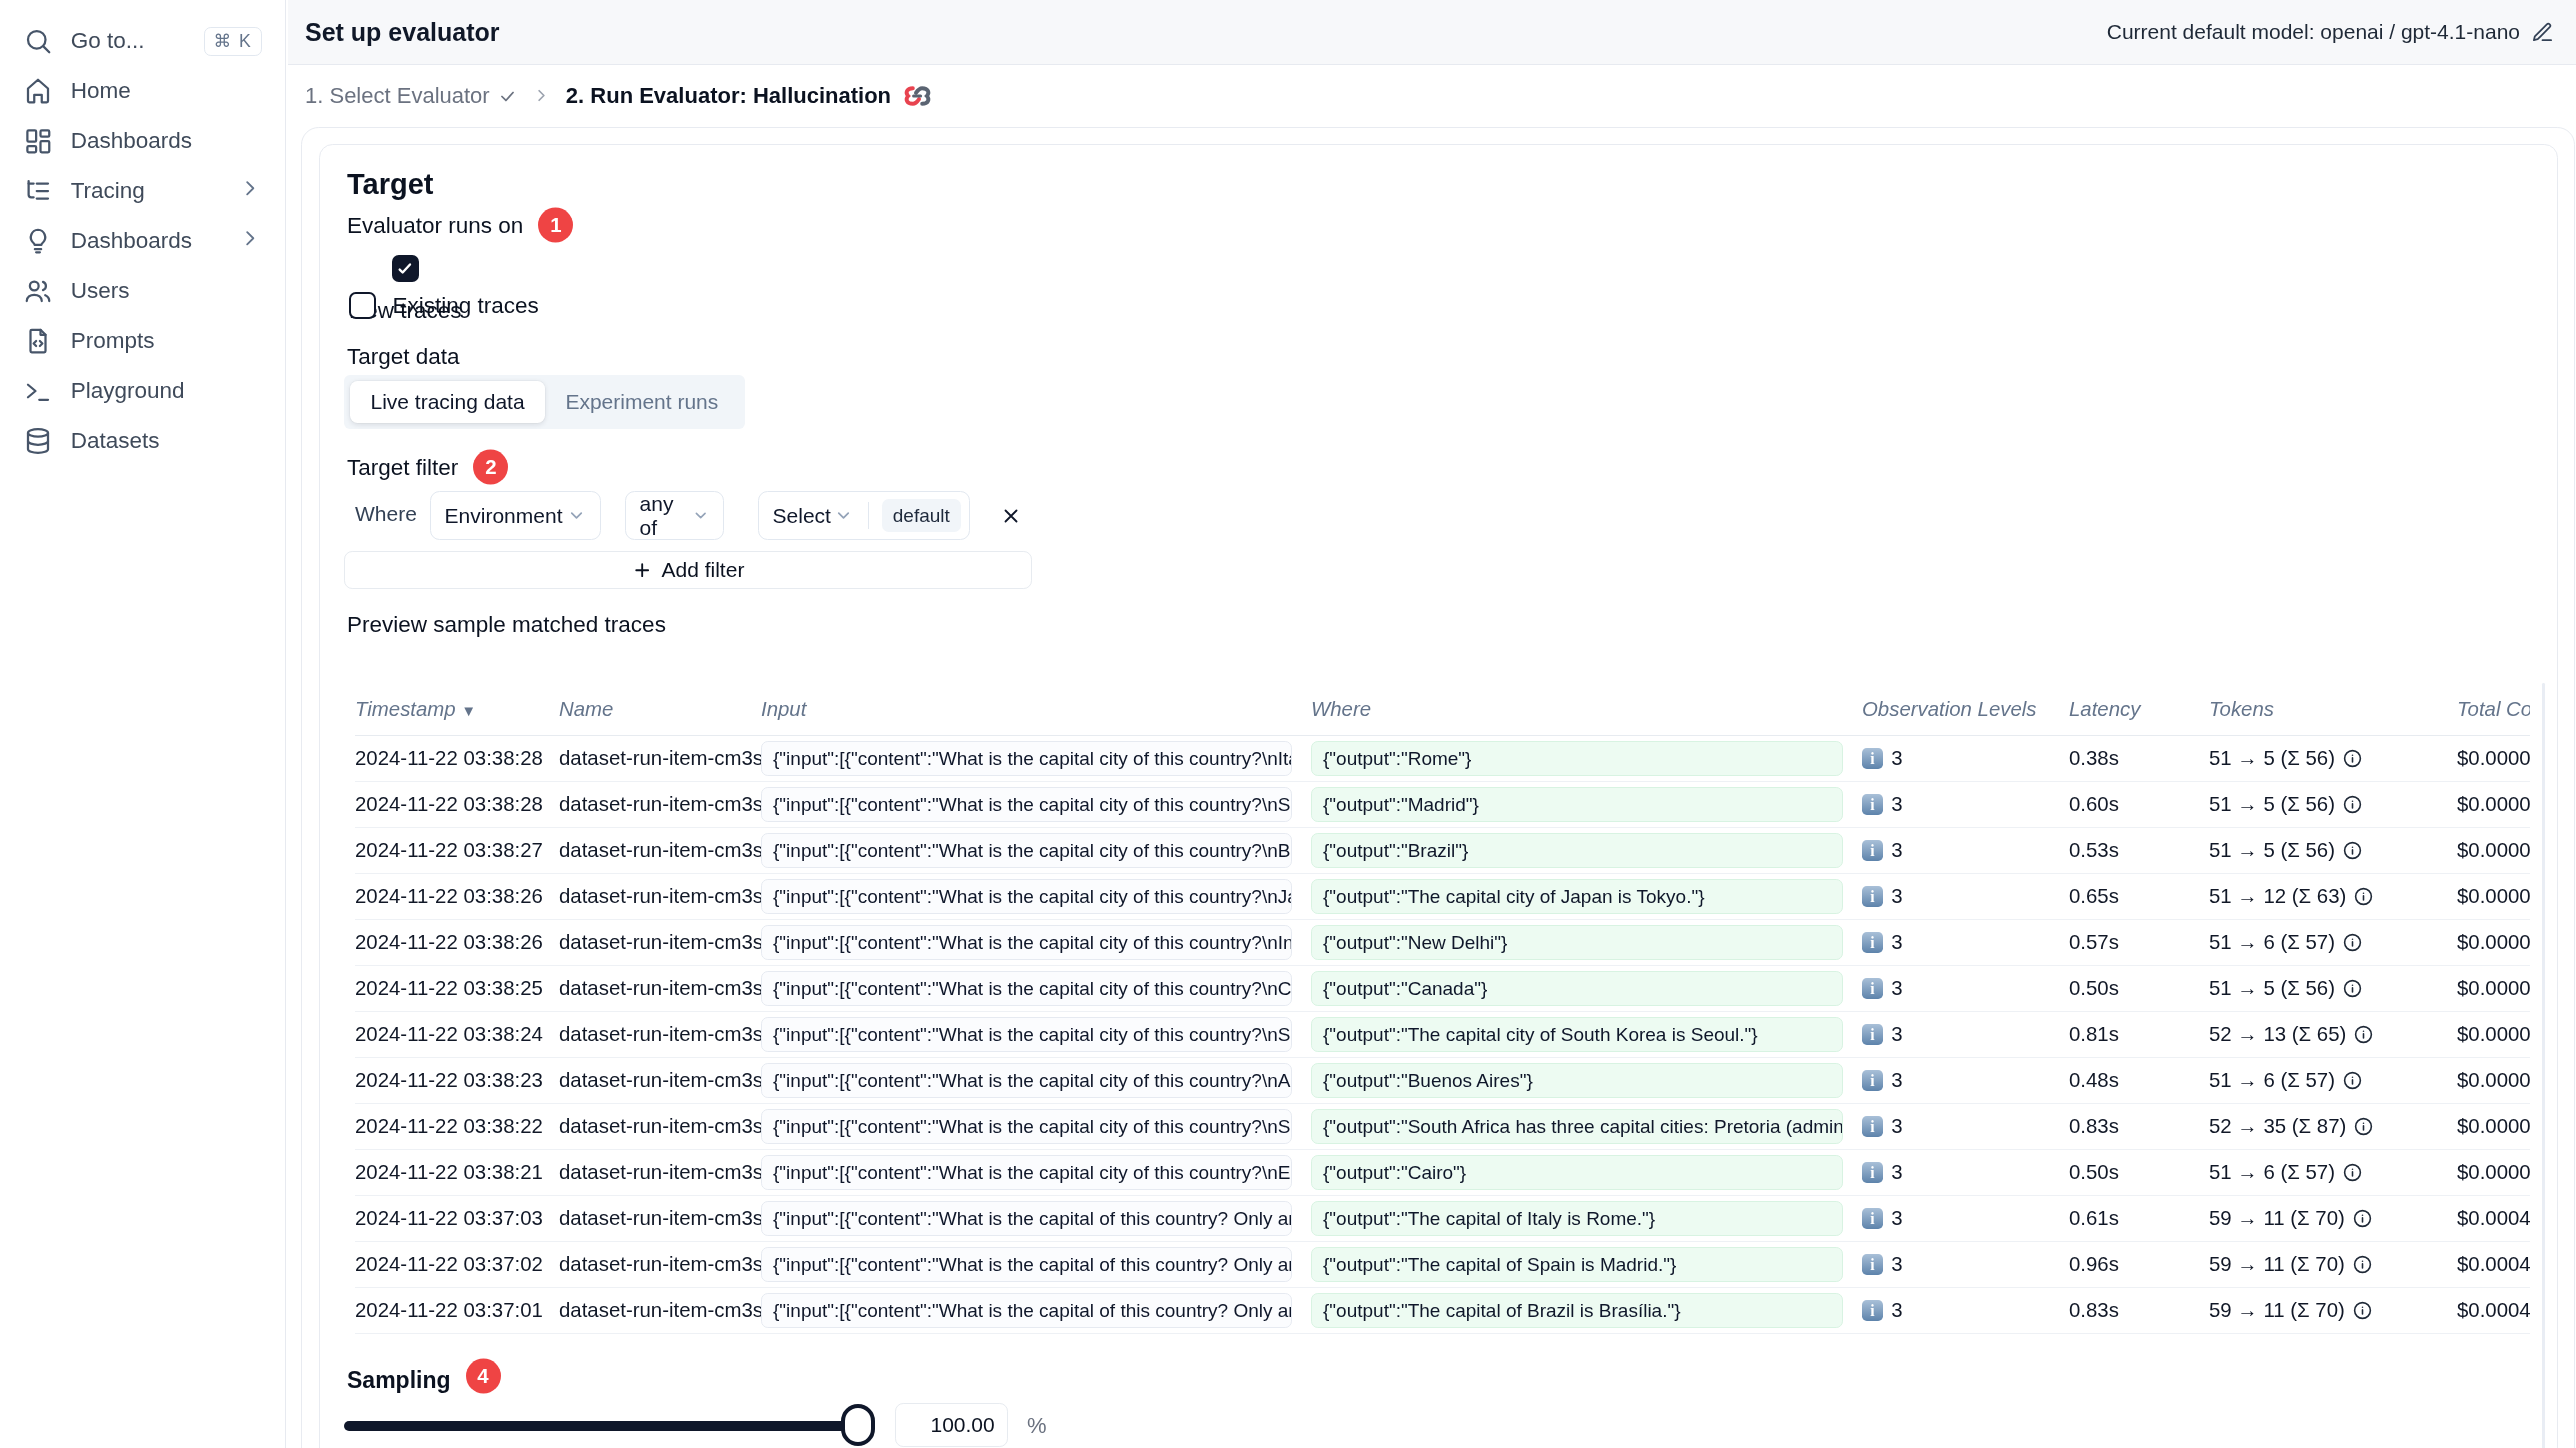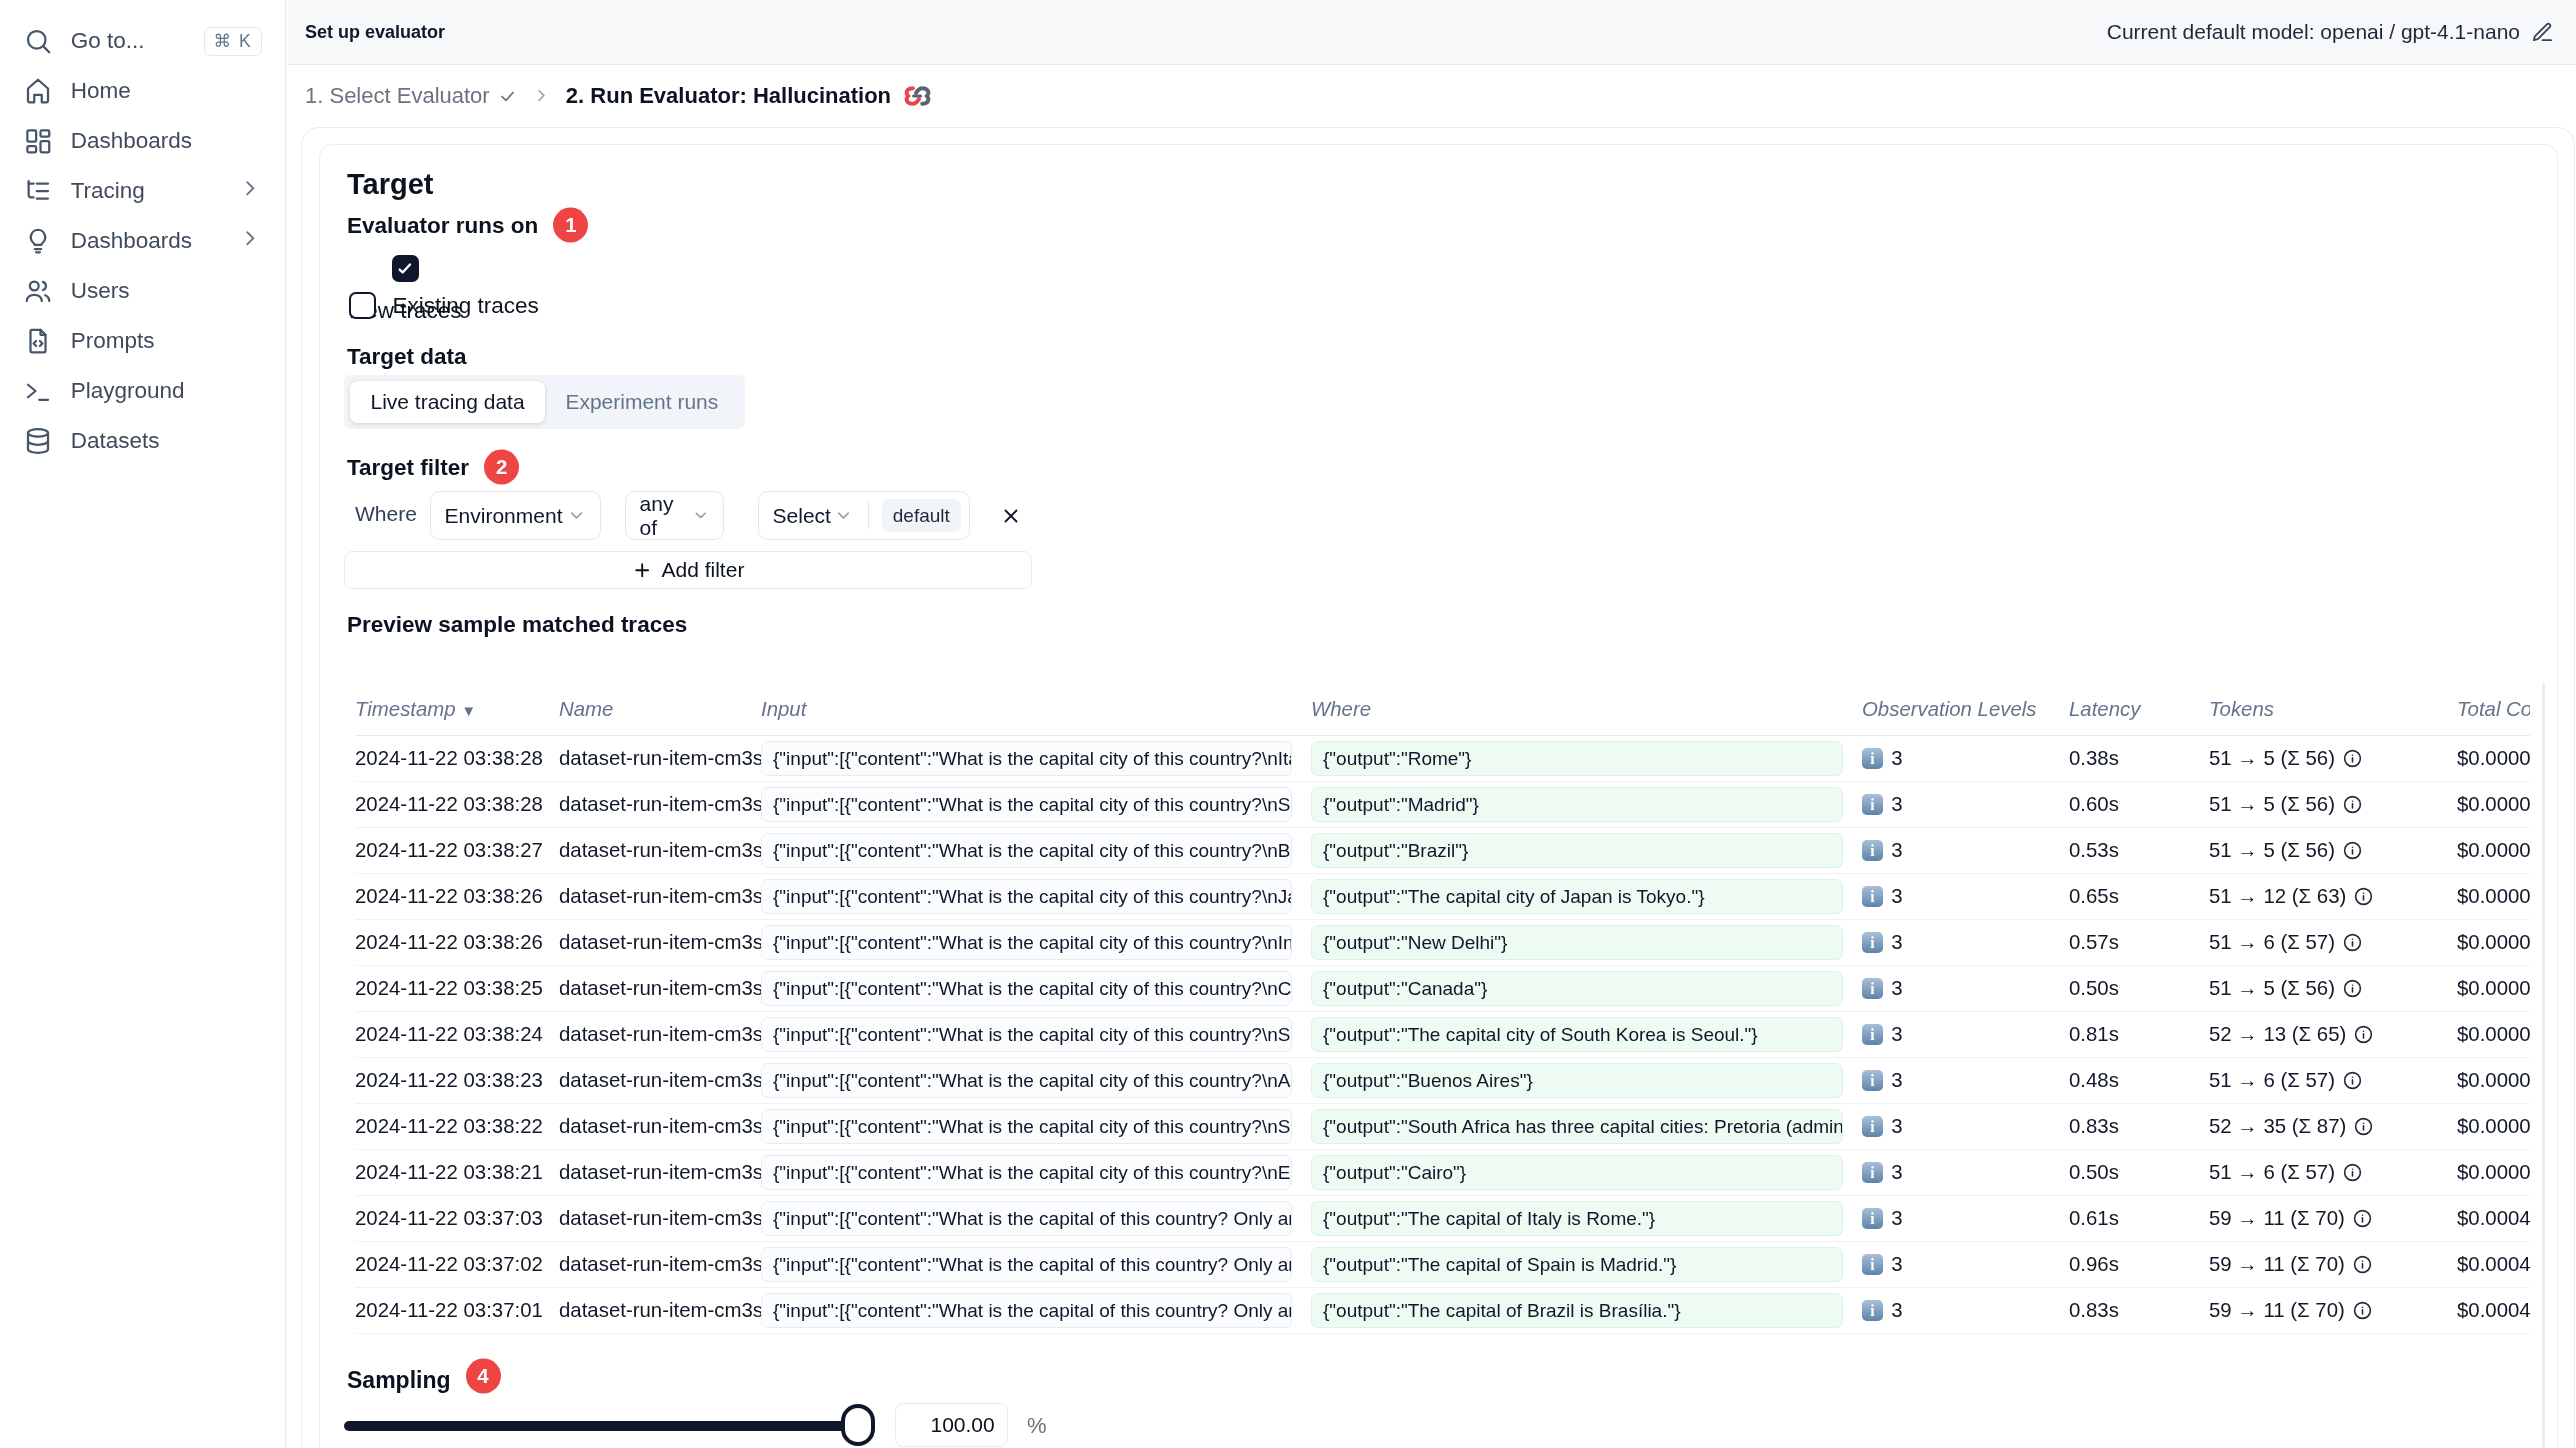--- a/index.html
+++ b/index.html
@@ -10,37 +10,37 @@
   
   .sidebar { position:absolute; left:0; top:0; width:286px; height:1449px; background:#fff; border-right:1.4px solid #e7eaf0; padding-top:16.4px; }
   .nav-item { height:50px; display:flex; align-items:center; gap:17.7px; padding:0 23px; font-size:22.5px; font-weight:500; color:#3f4a5a; cursor:pointer; }
   .nav-item svg { width:30px; height:30px; stroke:#475569; fill:none; stroke-width:1.8; stroke-linecap:round; stroke-linejoin:round; flex:0 0 auto; }
   .nav-item .grow { flex:1; }
   .kbd { border:1.4px solid #e2e8f0; border-radius:6.8px; padding:3.4px 8.9px; font-size:17.7px; color:#64748b; background:#fff; letter-spacing:1.4px; }
   .nav-chevron svg { width:24.5px; height:24.5px; stroke:#64748b; }
 
   
   .topbar { position:absolute; left:288px; top:0; width:2288px; height:65px; background:#f7f8fa; border-bottom:1.4px solid #e7eaf0; display:flex; align-items:center; justify-content:space-between; padding:0 22px 0 17px; }
-  .page-title { font-size:18px; font-weight:700; color:#101828; }
+  .page-title { font-size:25px; font-weight:700; color:#101828; }
   .model-wrap { display:flex; align-items:center; gap:11px; font-size:21px; color:#1f2937; }
   .model-wrap svg { width:23px; height:23px; stroke:#334155; fill:none; stroke-width:1.8; stroke-linecap:round; stroke-linejoin:round; }
 
   
   .crumbs { position:absolute; left:288px; top:66px; width:2288px; height:60px; display:flex; align-items:center; gap:15px; padding-left:17px; background:#fff; }
   .crumb1 { display:flex; align-items:center; gap:8.2px; font-size:22px; color:#6b7280; cursor:pointer; }
   .crumb1 svg { width:19px; height:19px; stroke:#6b7280; fill:none; stroke-width:2.2; stroke-linecap:round; stroke-linejoin:round; }
   .crumb-sep svg { width:19px; height:19px; stroke:#9ca3af; fill:none; stroke-width:2.2; stroke-linecap:round; stroke-linejoin:round; }
   .crumb2 { display:flex; align-items:center; gap:11px; font-size:22px; font-weight:700; color:#0b1220; }
 
   
   .outer-wrap { position:absolute; left:301px; top:127px; width:2274px; height:1356px; border:1.4px solid #e8ebf1; border-radius:17.7px; }
   .card { position:absolute; left:319px; top:144px; width:2239px; height:1336px; background:#fff; border:1.4px solid #e8ebf1; border-radius:13.6px; overflow:hidden; }
 
   .h-target { position:absolute; left:27px; top:22.5px; font-size:29px; font-weight:700; color:#0b1220; }
-  .sec-label { font-size:22.5px; font-weight:700; color:#0b1220; }
+  .sec-label { font-size:22.5px; font-weight:400; color:#0b1220; }
   .badge { display:inline-flex; align-items:center; justify-content:center; width:35px; height:35px; border-radius:50%; background:#ef4444; color:#fff; font-size:20.4px; font-weight:700; vertical-align:middle; margin-left:15px; transform:translateY(-5.5px); }
 
   .runs-on { position:absolute; left:27px; top:68px; }
   .cb-row { position:absolute; left:29px; display:flex; align-items:center; gap:16.4px; font-size:22.5px; color:#0b1220; cursor:pointer; }
   .cb { width:27px; height:27px; border-radius:6.8px; border:2px solid #0f172a; background:#fff; display:flex; align-items:center; justify-content:center; }
   .cb.checked { background:#0f172a; }
   .cb svg { width:17.7px; height:17.7px; stroke:#fff; fill:none; stroke-width:3.2; stroke-linecap:round; stroke-linejoin:round; }
 
   .target-data-label { position:absolute; left:27px; top:199px; }
   .segmented { position:absolute; left:24px; top:230px; display:inline-flex; align-items:center; background:#f1f5f9; border-radius:6px; padding:6.1px; }

